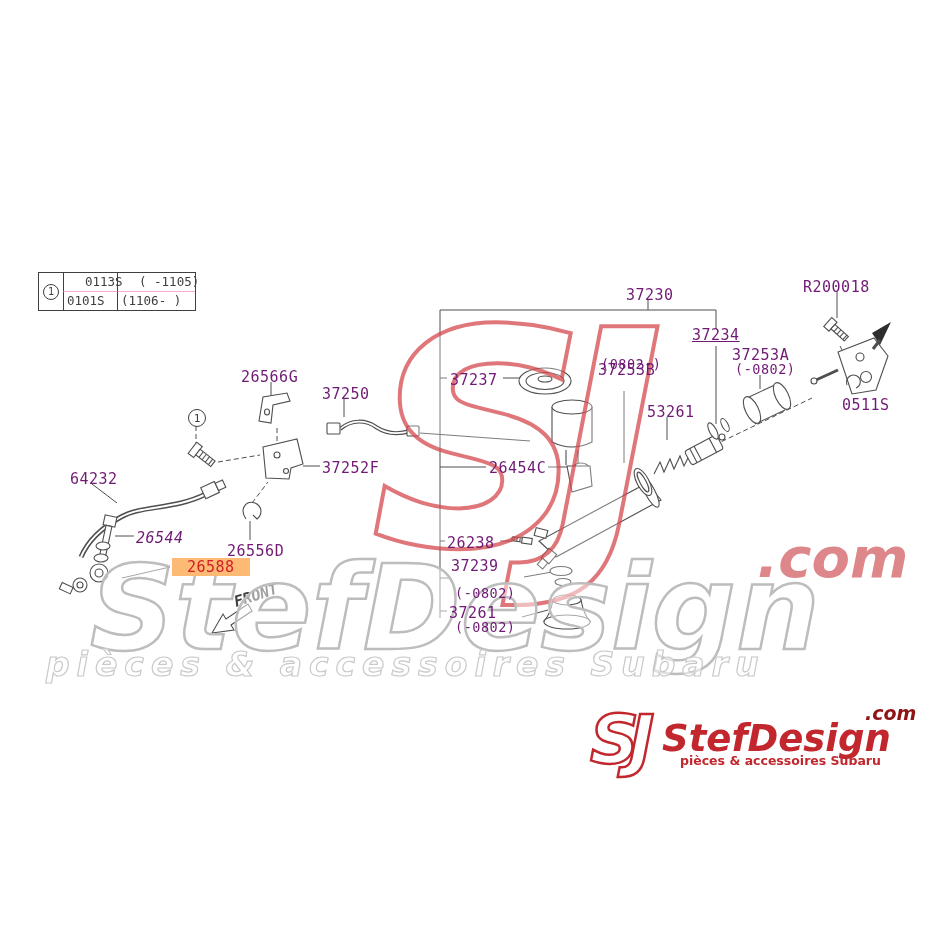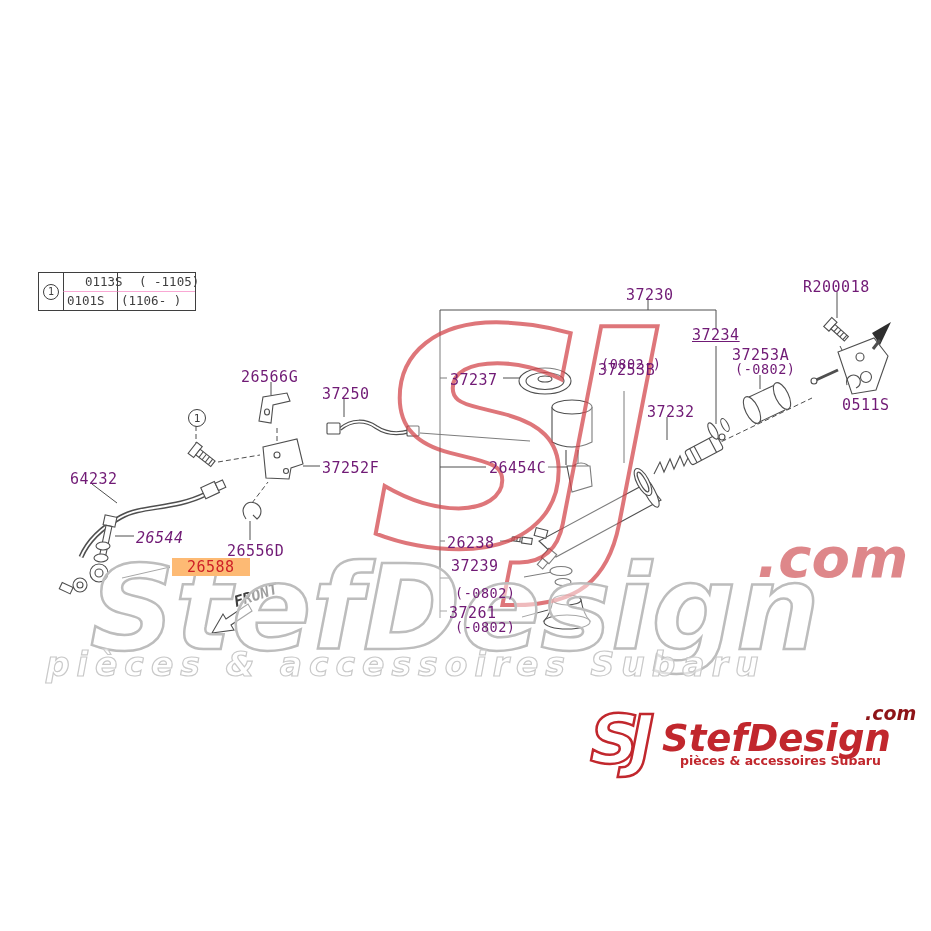--- a/index.html
+++ b/index.html
@@ -223,21 +223,21 @@
 
   <div class="callout" style="left:626px;top:286px;">37230</div>
   <div class="callout" style="left:803px;top:278px;">R200018</div>
   <div class="callout" style="left:692px;top:326px;text-decoration:underline;">37234</div>
   <div class="callout" style="left:732px;top:346px;">37253A</div>
   <div class="callout sub" style="left:735px;top:361px;">(-0802)</div>
   <div class="callout" style="left:842px;top:396px;">0511S</div>
   <div class="callout" style="left:598px;top:361px;">37253B</div>
   <div class="callout sub" style="left:601px;top:356px;">(0802-)</div>
   <div class="callout" style="left:450px;top:371px;">37237</div>
-  <div class="callout" style="left:647px;top:403px;">37232</div>
+  <div class="callout" style="left:647px;top:403px;">53261</div>
   <div class="callout" style="left:241px;top:368px;">26566G</div>
   <div class="callout" style="left:322px;top:385px;">37250</div>
   <div class="callout" style="left:322px;top:459px;">37252F</div>
   <div class="callout" style="left:489px;top:459px;">26454C</div>
   <div class="callout" style="left:70px;top:470px;">64232</div>
   <div class="callout" style="left:136px;top:529px;font-style:italic;">26544</div>
   <div class="callout" style="left:227px;top:542px;">26556D</div>
   <div class="callout highlight" style="left:172px;top:558px;">26588</div>
   <div class="callout" style="left:447px;top:534px;">26238</div>
   <div class="callout" style="left:451px;top:557px;">37239</div>

